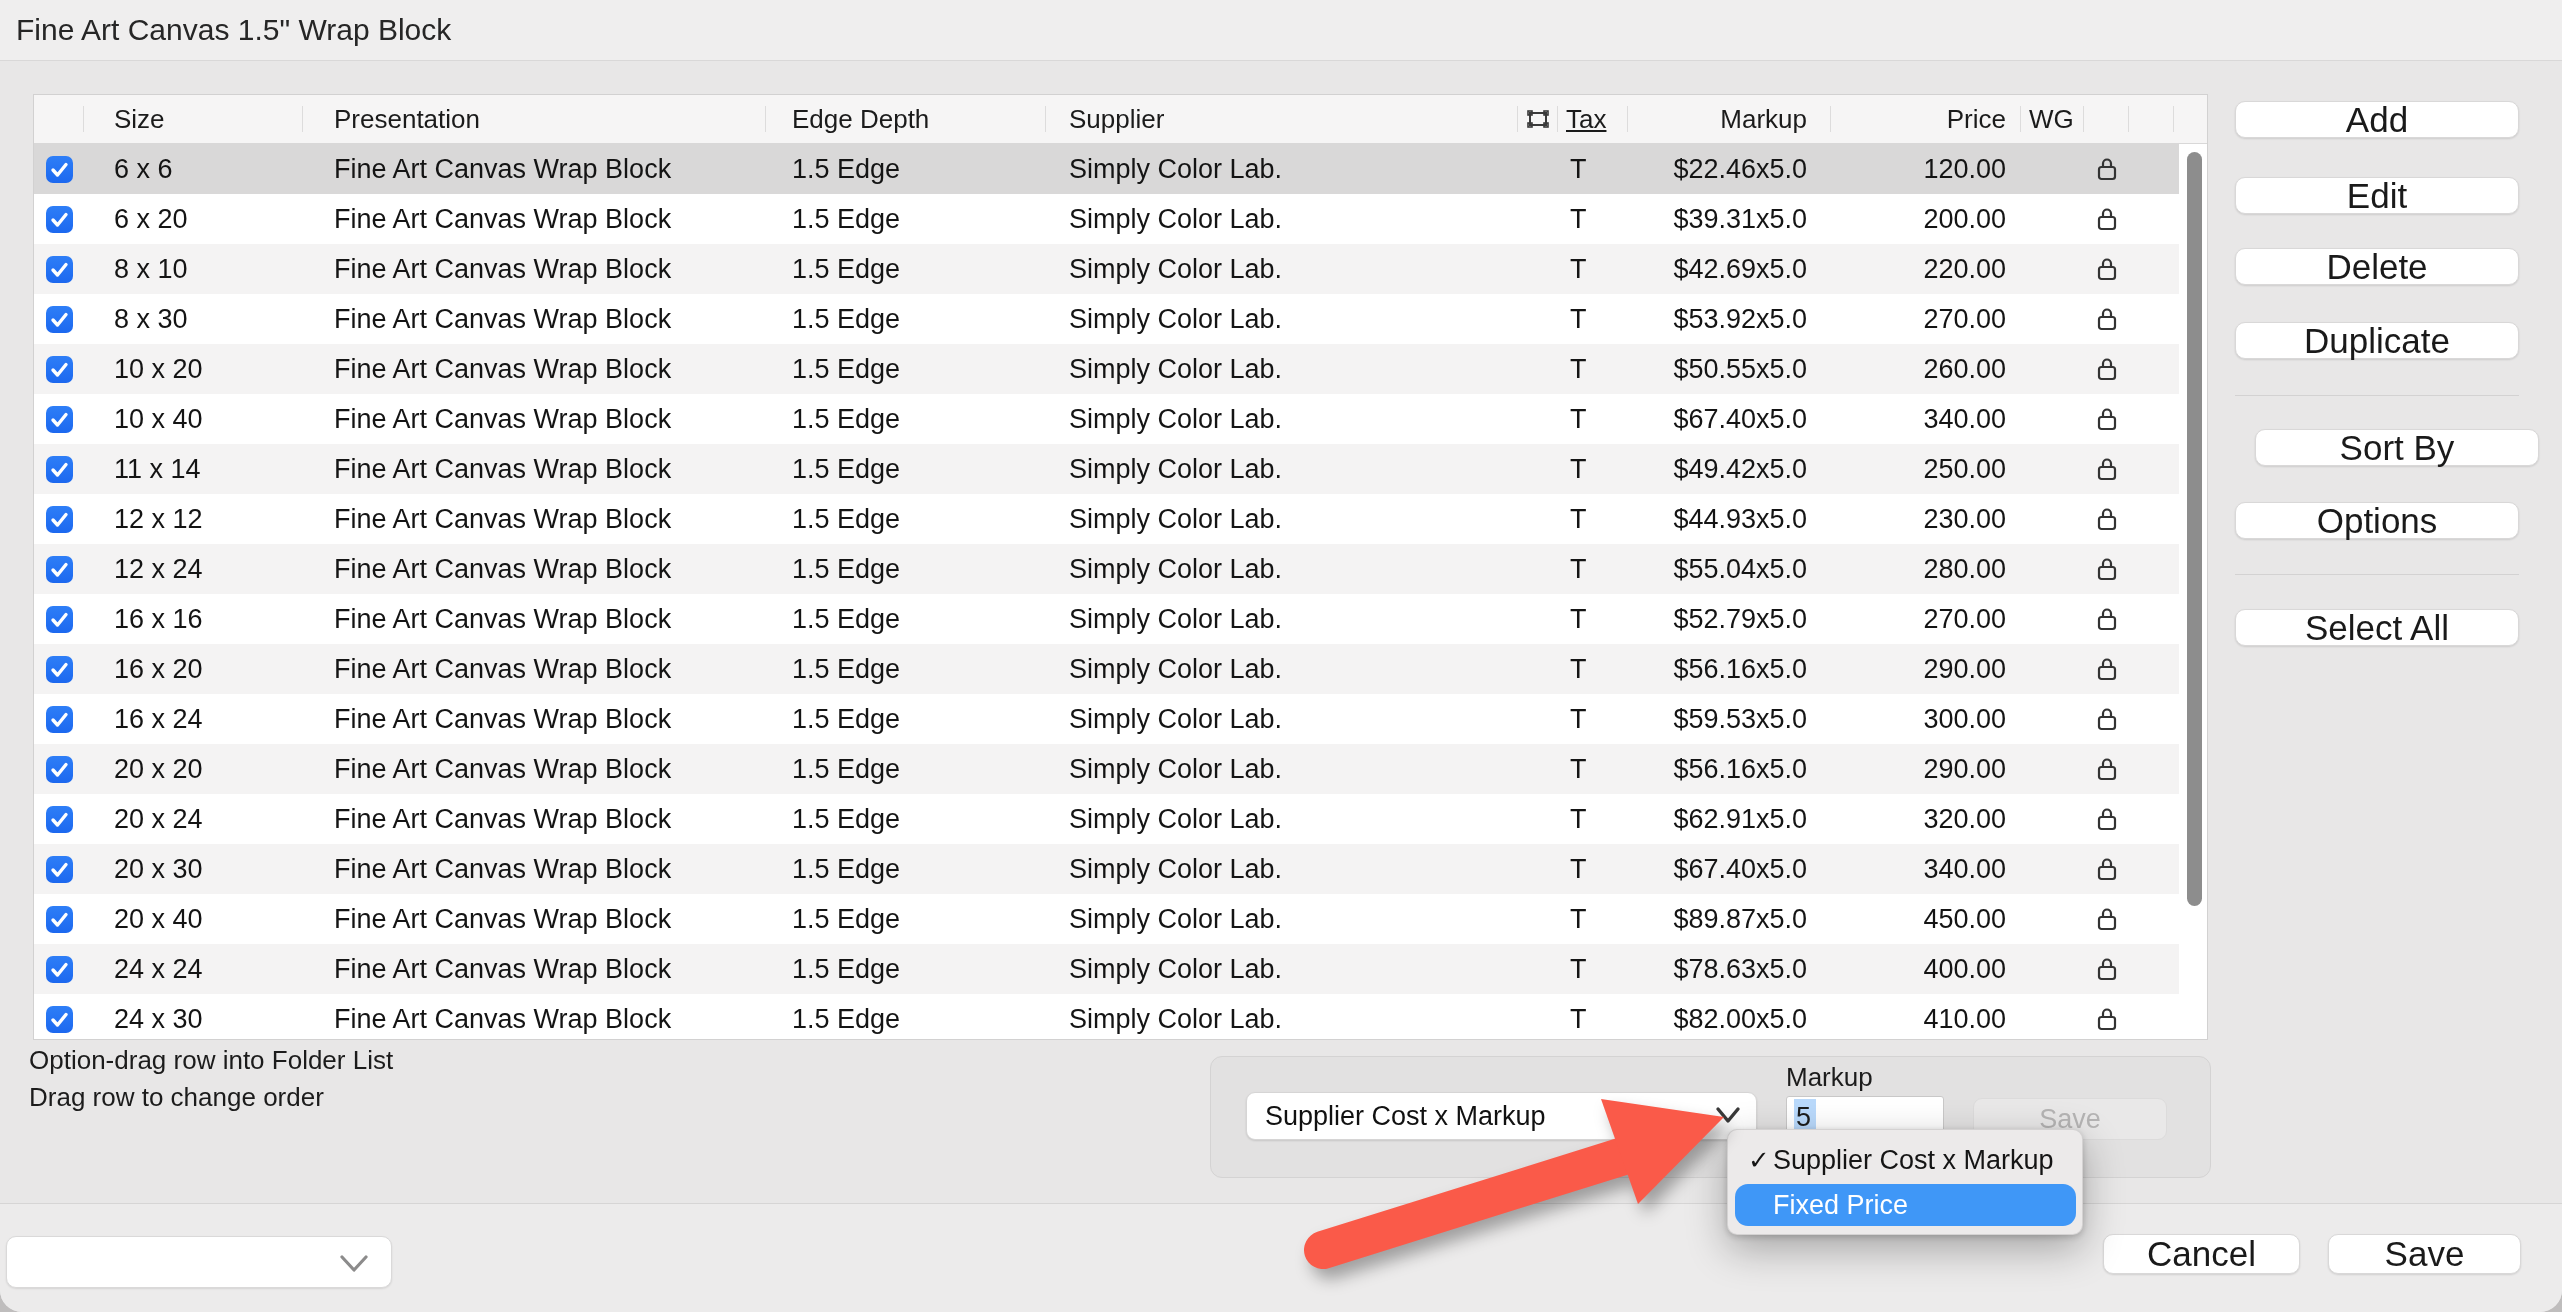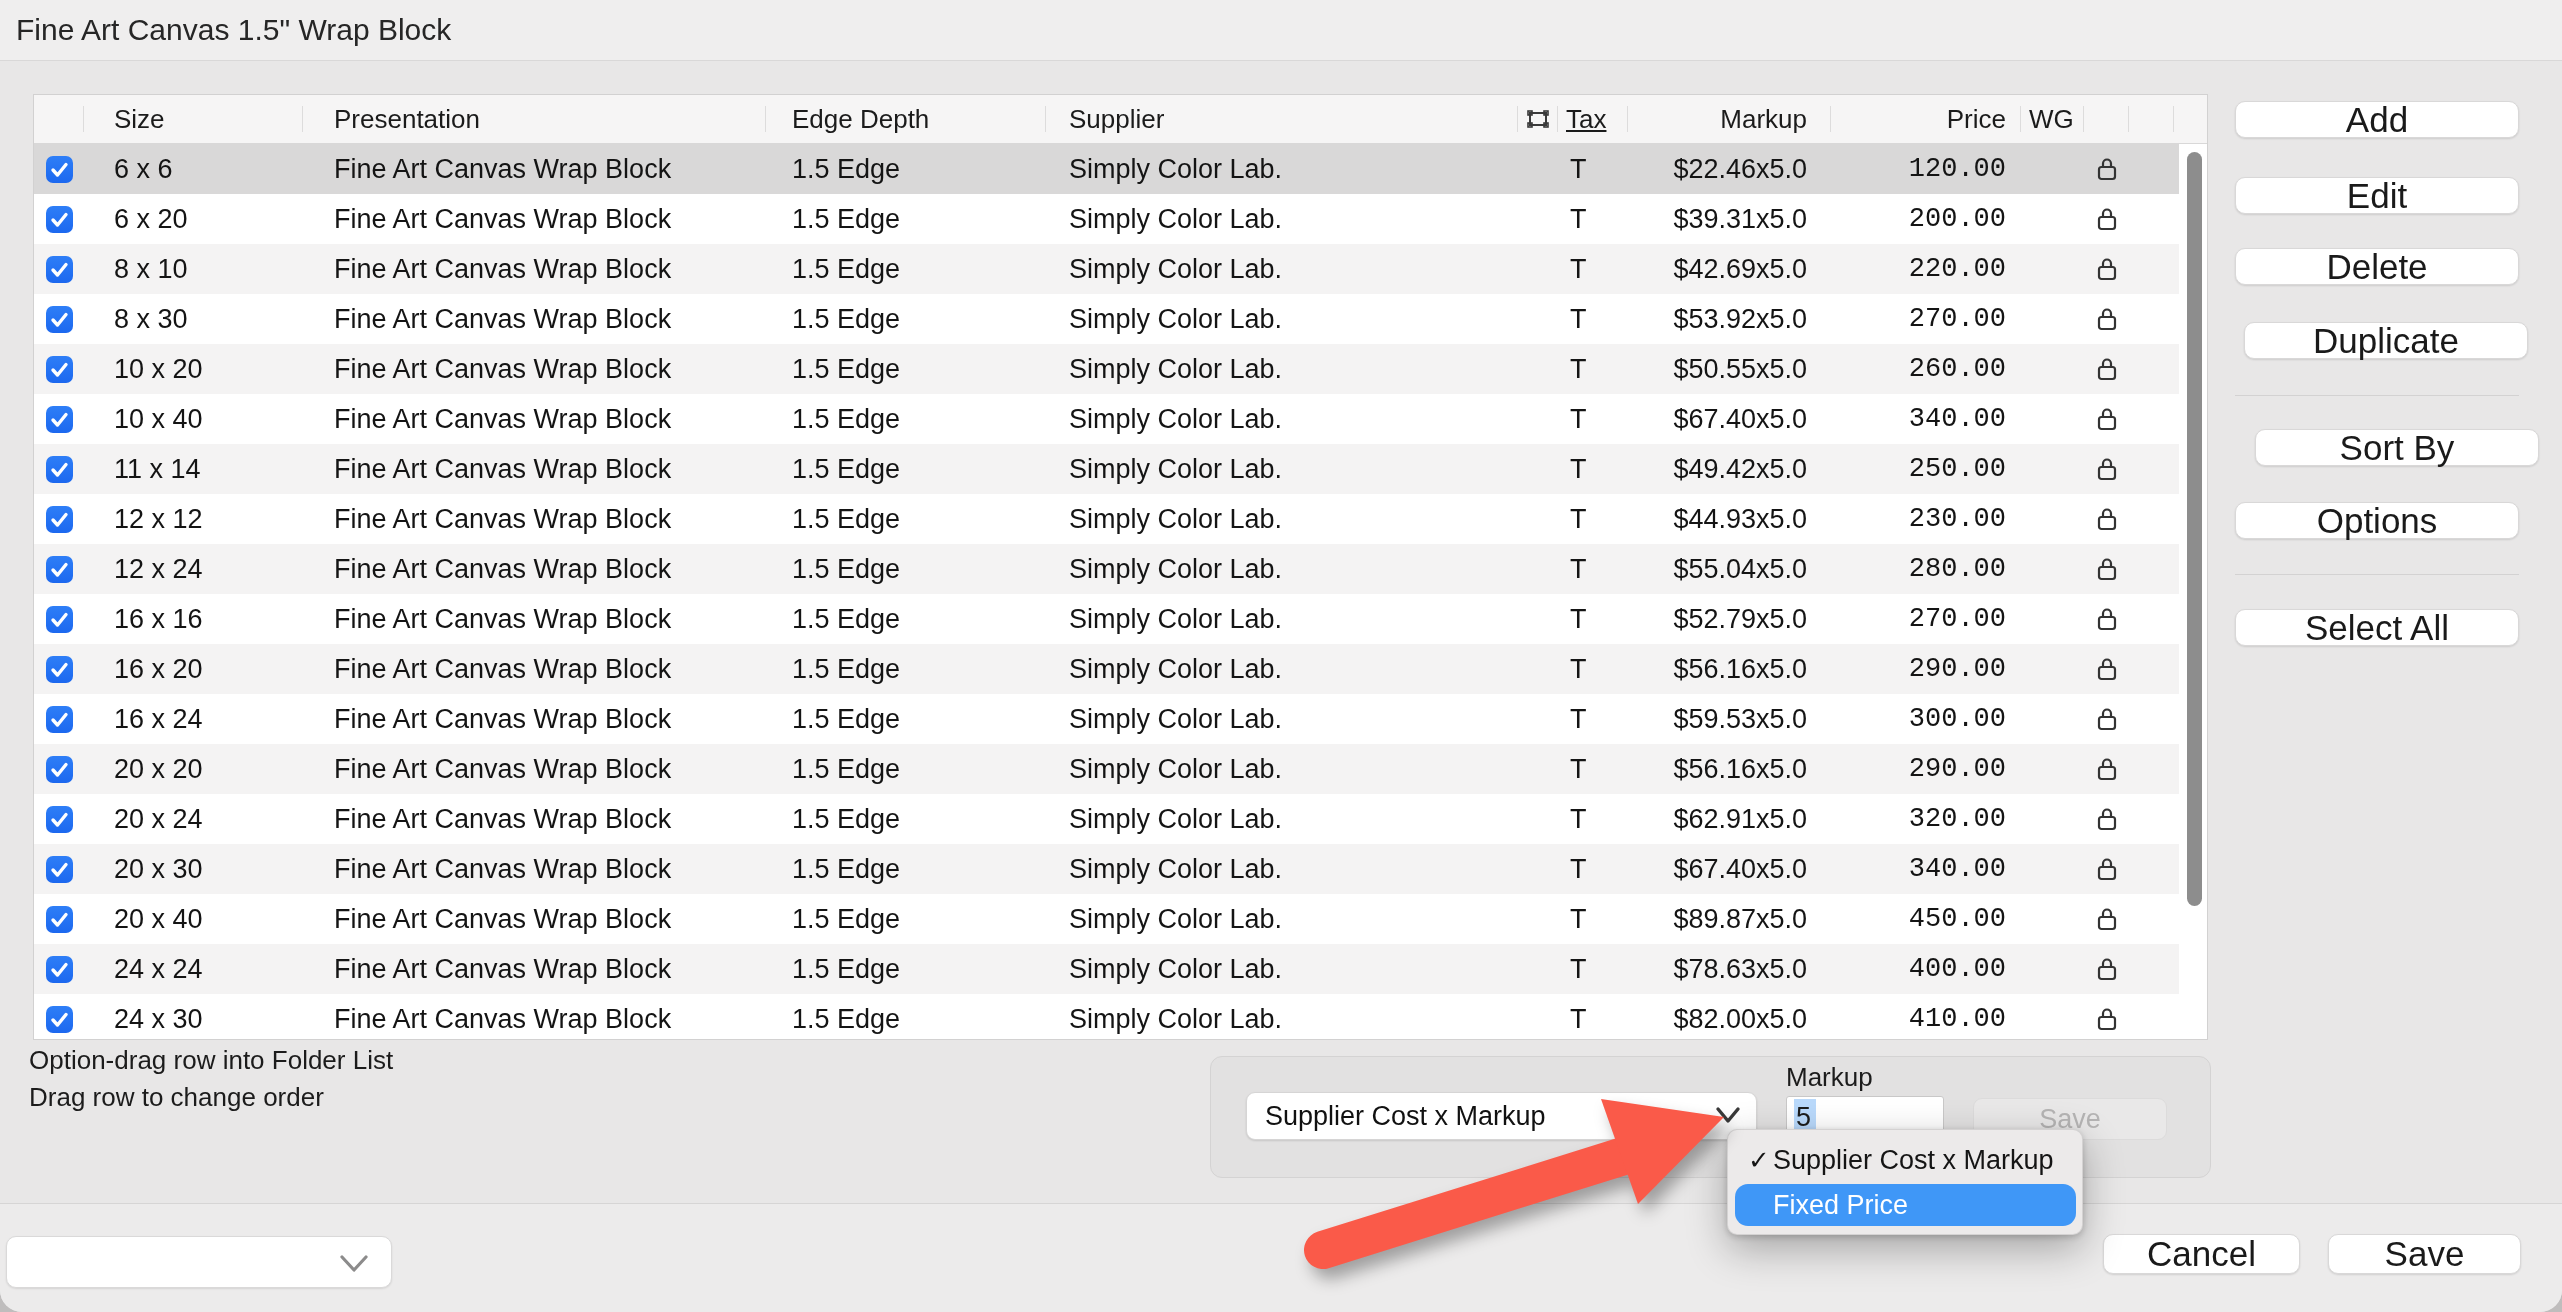--- a/index.html
+++ b/index.html
@@ -34,21 +34,21 @@
   .row{width:2145px;height:50px;display:grid;
     grid-template-columns:50px 219px 463px 280px 472px 40px 70px 203px 190px 63px 45px 45px 1fr;
     background:#ffffff;}
   .row:nth-child(odd){background:#f4f3f3;}
   .row.selected{background:#d9d8d8;}
   .cell{display:flex;align-items:center;font-size:27px;color:#141414;overflow:hidden;white-space:nowrap;}
   .c-check{justify-content:center;}
   .c-size{padding-left:30px;} .c-pres{padding-left:31px;} .c-edge{padding-left:26px;}
   .c-supp{padding-left:23px;} .c-tax{padding-left:12px;}
   .c-markup{justify-content:flex-end;padding-right:24px;}
-  .c-price{justify-content:flex-end;padding-right:15px;font-family:Liberation Mono, monospace;}
+  .c-price{justify-content:flex-end;padding-right:15px;}
   .c-lock{justify-content:center;}
   .checkbox{width:27px;height:27px;border-radius:7px;
     background:linear-gradient(180deg,var(--accent,#2e7ef7),#1c68ef);
     display:flex;align-items:center;justify-content:center;}
   .gutter{position:absolute;top:49px;right:0;width:28px;bottom:0;background:#ffffff;}
   .thumb{position:absolute;left:8px;top:8px;width:15px;height:754px;border-radius:8px;background:#8d8d8d;}
   
   .btn{position:absolute;box-sizing:border-box;background:#ffffff;border:1px solid #d9d8d8;
     border-radius:10px;font-size:35px;color:#1a1a1a;display:flex;align-items:center;justify-content:center;
     box-shadow:0 1px 2px rgba(0,0,0,0.12);}
@@ -637,21 +637,21 @@
         </div>
       </div>
     <div class="gutter">
       <div class="thumb"></div>
     </div>
   </div>
 
   <div class="btn side-btn" style="top:101px;">Add</div>
   <div class="btn side-btn" style="top:177px;">Edit</div>
   <div class="btn side-btn" style="top:248px;">Delete</div>
-  <div class="btn side-btn" style="top:322px;margin-left:9px;">Duplicate</div>
+  <div class="btn side-btn" style="top:322px;">Duplicate</div>
   <div class="side-divider" style="top:395px;"></div>
   <div class="btn side-btn" style="top:429px;margin-left:20px;">Sort By</div>
   <div class="btn side-btn" style="top:502px;">Options</div>
   <div class="side-divider" style="top:574px;"></div>
   <div class="btn side-btn" style="top:609px;">Select All</div>
 
   <div class="hints">
     <div>Option-drag row into Folder List</div>
     <div>Drag row to change order</div>
   </div>

